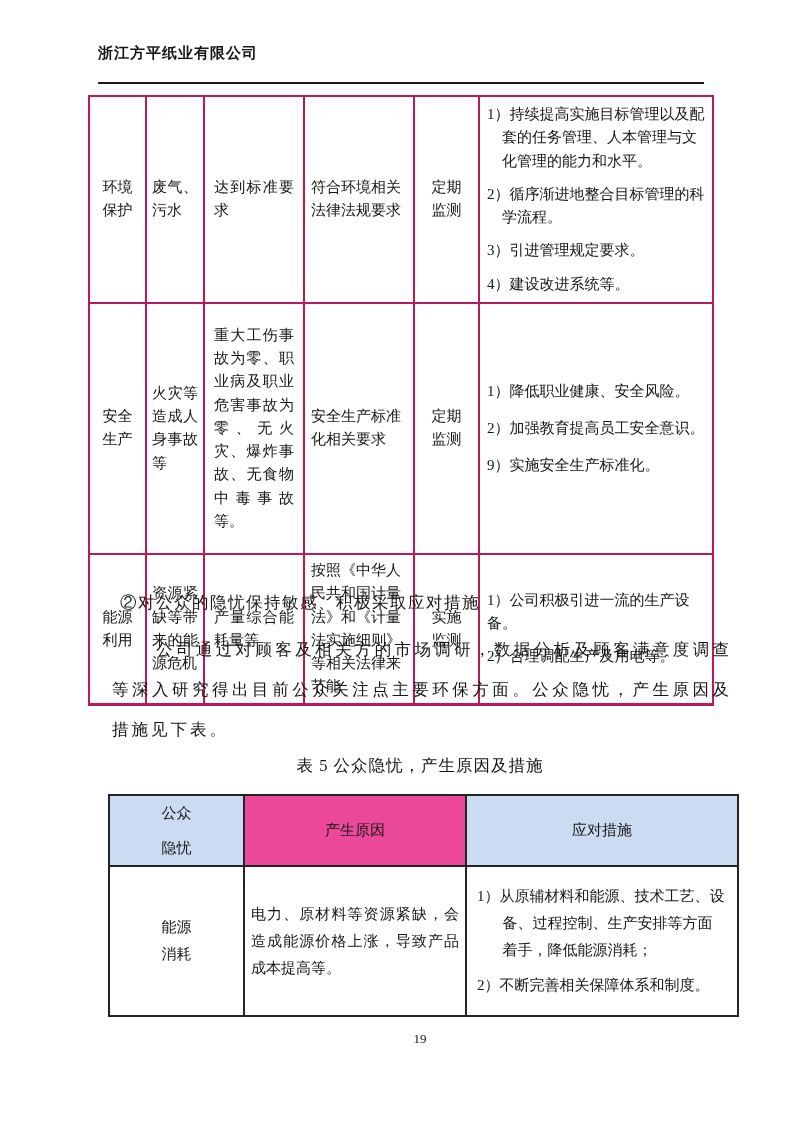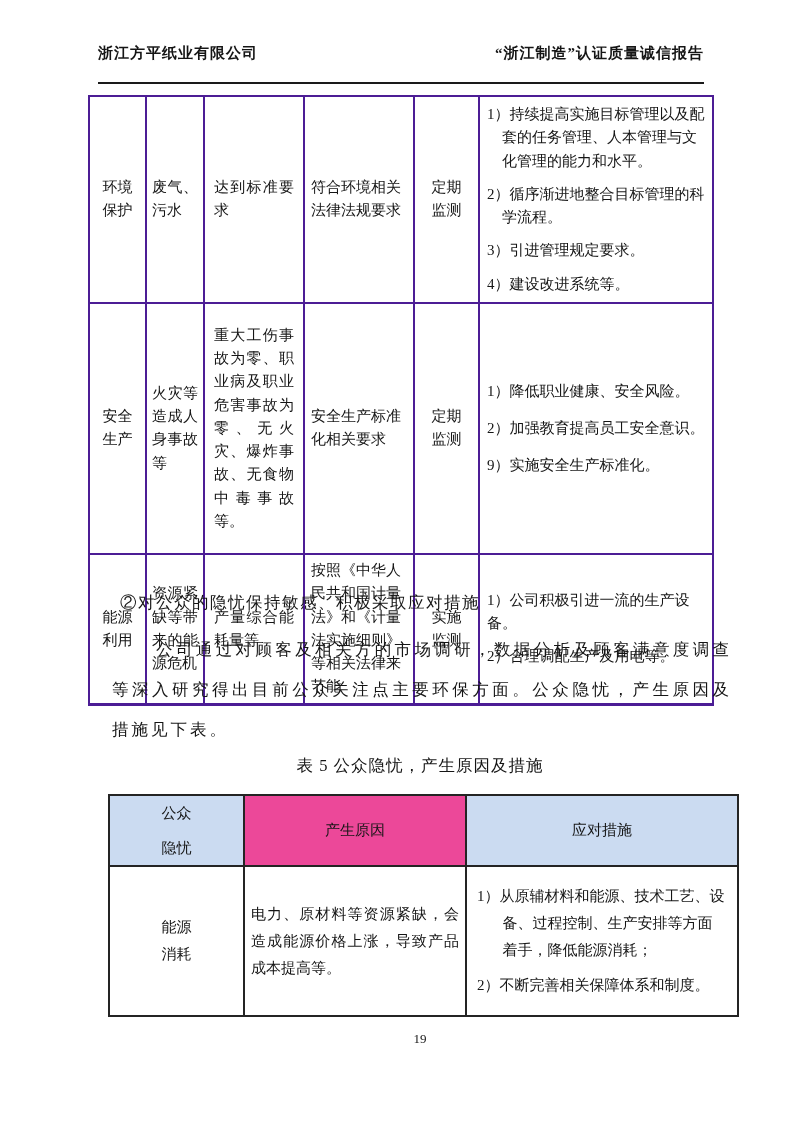--- a/index.html
+++ b/index.html
@@ -28,21 +28,21 @@
     background: #1a1a1a;
   }
 
   
   table { border-collapse: collapse; table-layout: fixed; }
   .t1 {
     position: absolute;
     top: 95px; left: 88px; width: 624px;
     font-size: 15px;
   }
-  .t1 td { border: 2px solid #4c1d95; vertical-align: middle; padding: 4px 5px; line-height: 1.55; }
+  .t1 td { border: 2px solid #be185d; vertical-align: middle; padding: 4px 5px; line-height: 1.55; }
   .t1 { border: 2px solid #242424; border-bottom-width: 3px; }
   .t1 tr:last-child td { border-bottom-width: 3px; }
   .ctr {
     text-align: center;
     white-space: pre-line;
     line-height: 2.35;
   }
   .jc { text-align: justify; text-justify: inter-character; }
   .t1 td.c3 { padding: 20px 9px; }
   .t1 td.c4 { padding: 4px 6px; }
@@ -99,21 +99,20 @@
     text-align: center; font-size: 13px;
   }
 </style>
 </head>
 <body>
 
 <div class="page">
 
   <div class="hdr">
     <span>浙江方平纸业有限公司</span>
-    <span>“浙江制造”认证质量诚信报告</span>
   </div>
   <div class="hdr-rule"></div>
 
   <table class="t1">
     <colgroup>
       <col style="width:57px">
         <col style="width:58px">
         <col style="width:100px">
       <col style="width:110px">
         <col style="width:65px">

